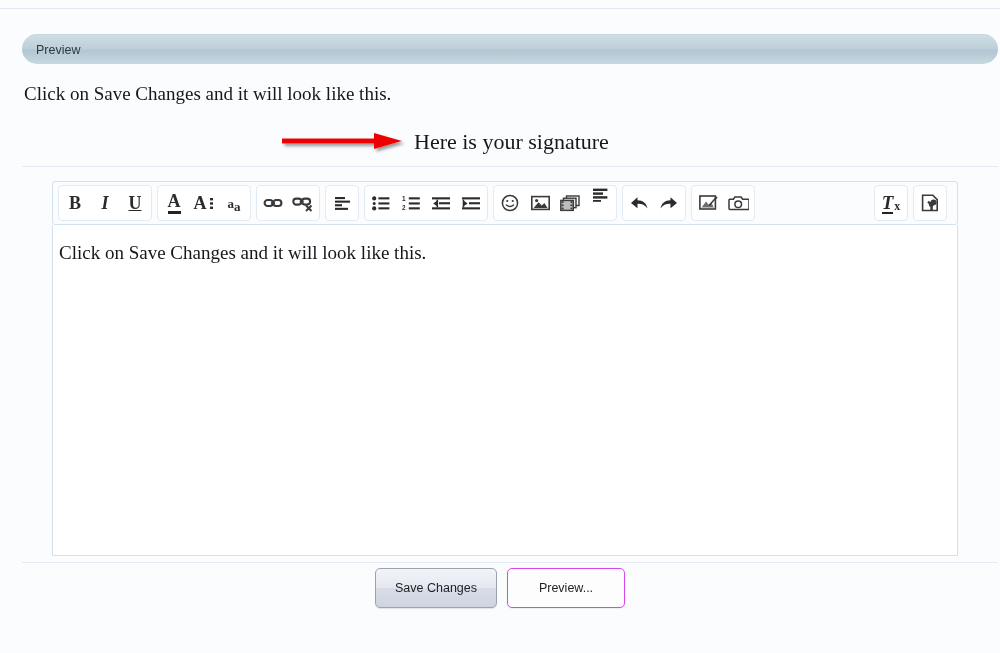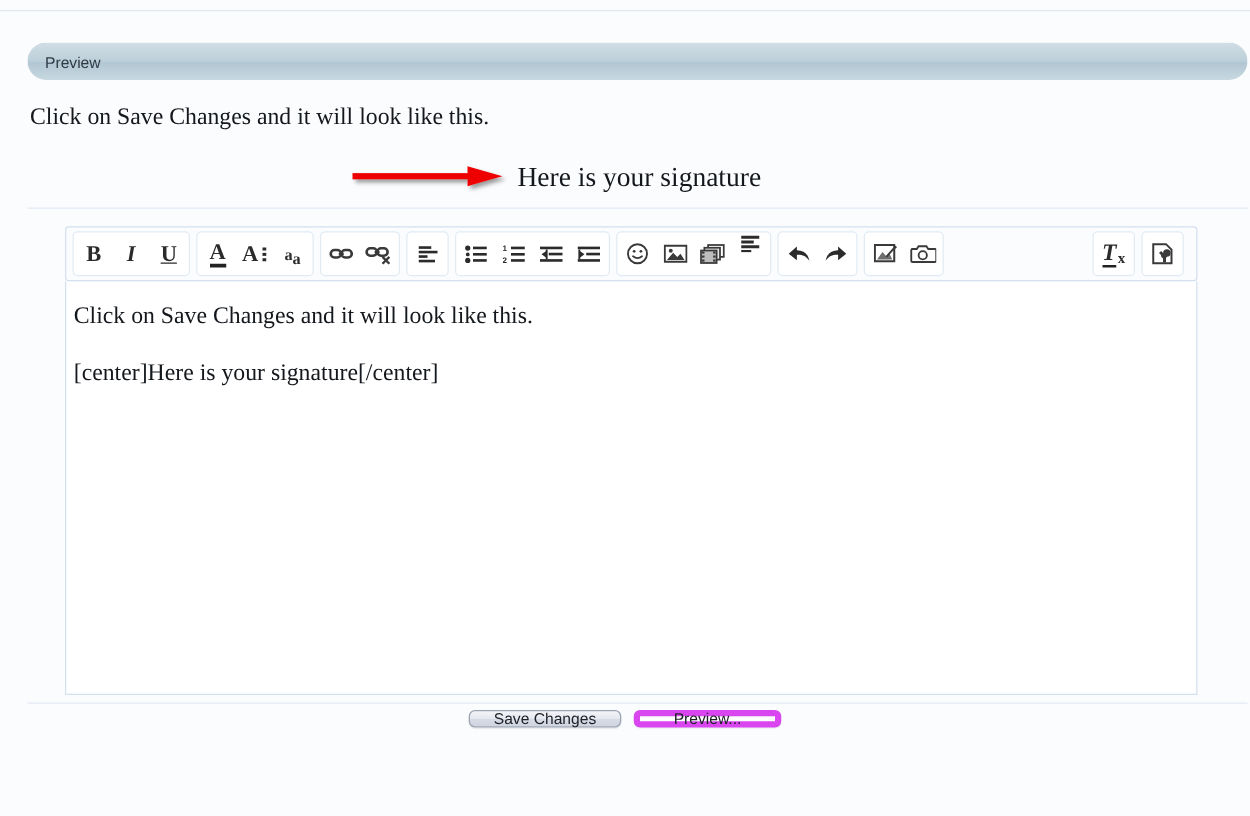--- a/index.html
+++ b/index.html
@@ -168,38 +168,38 @@
     top: 568px;
     width: 1000px;
     display: flex;
     justify-content: center;
     align-items: center;
   }
   .btn {
     font-family: "Liberation Sans", sans-serif;
     font-size: 12.5px;
     border-radius: 5px;
-    height: 14px;
+    height: 40px;
     box-sizing: border-box;
     display: inline-flex;
     align-items: center;
     justify-content: center;
     cursor: pointer;
     padding: 0 16px;
   }
   .btn-save {
     background: linear-gradient(to bottom, #f2f4f8 0%, #e4e8ef 50%, #d7dce6 51%, #cfd5e1 100%);
     border: 1px solid #9aa3b0;
     color: #1d2025;
     min-width: 122px;
     box-shadow: 0 1px 1px rgba(0,0,0,0.10);
   }
   .btn-preview {
     background: #fdfdfe;
-    border: 5px solid #d946ef;
+    border: 1px solid #d946ef;
     color: #1d2025;
     min-width: 118px;
     margin-left: 10px;
     box-shadow: 0 1px 1px rgba(0,0,0,0.06);
   }
 </style>
 </head>
 <body>
 
 <div class="top-rule"></div>
@@ -443,21 +443,20 @@
           <path d="M12.6 11.4 a3 3 0 1 0 -3.1 -3.1 l-1.6 -1.6 -1.7 1.7 1.6 1.6 a3 3 0 0 0 3.1 3.1 z" fill="#3a3a3a"></path>
           <rect x="9.4" y="10.4" width="2.4" height="5.6" fill="#3a3a3a"></rect>
         </svg>
       </div>
     </div>
 
   </div>
 
   <div class="editor-area">
     <p class="editor-p">Click on Save Changes and it will look like this.</p>
-    <p class="editor-p">[center]Here is your signature[/center]</p>
   </div>
 </div>
 
 <div class="divider divider-bottom"></div>
 
 <div class="footer">
   <div class="btn btn-save">Save Changes</div>
   <div class="btn btn-preview">Preview...</div>
 </div>
 

